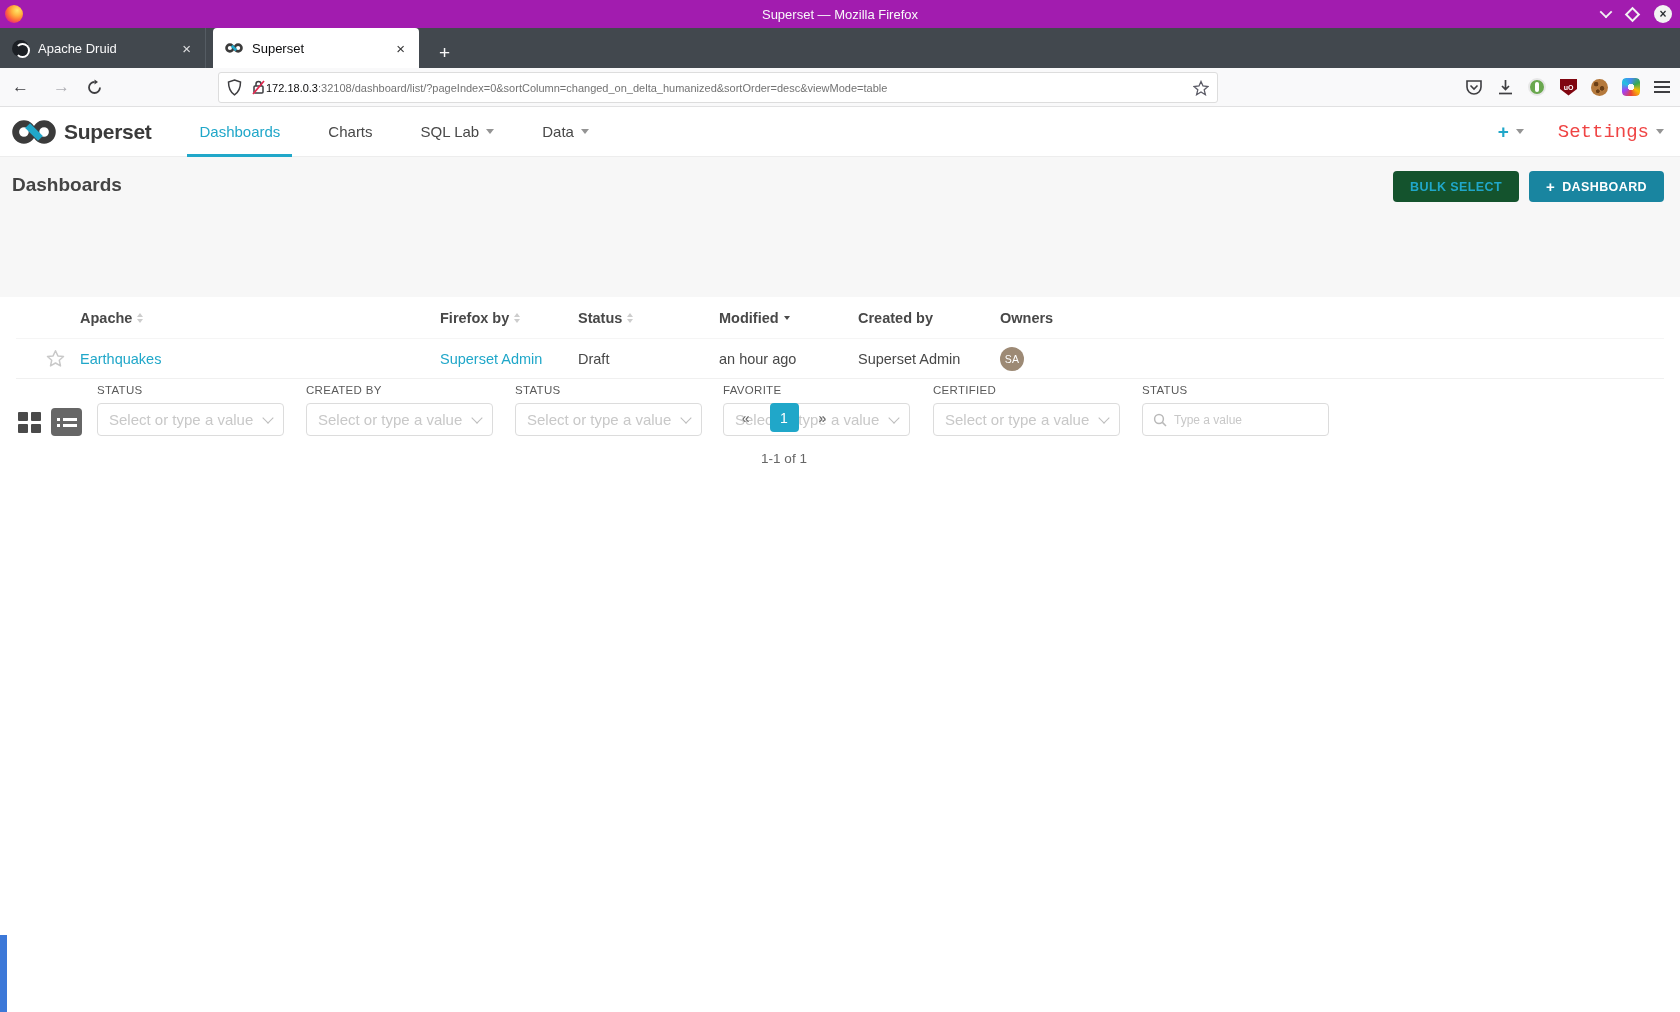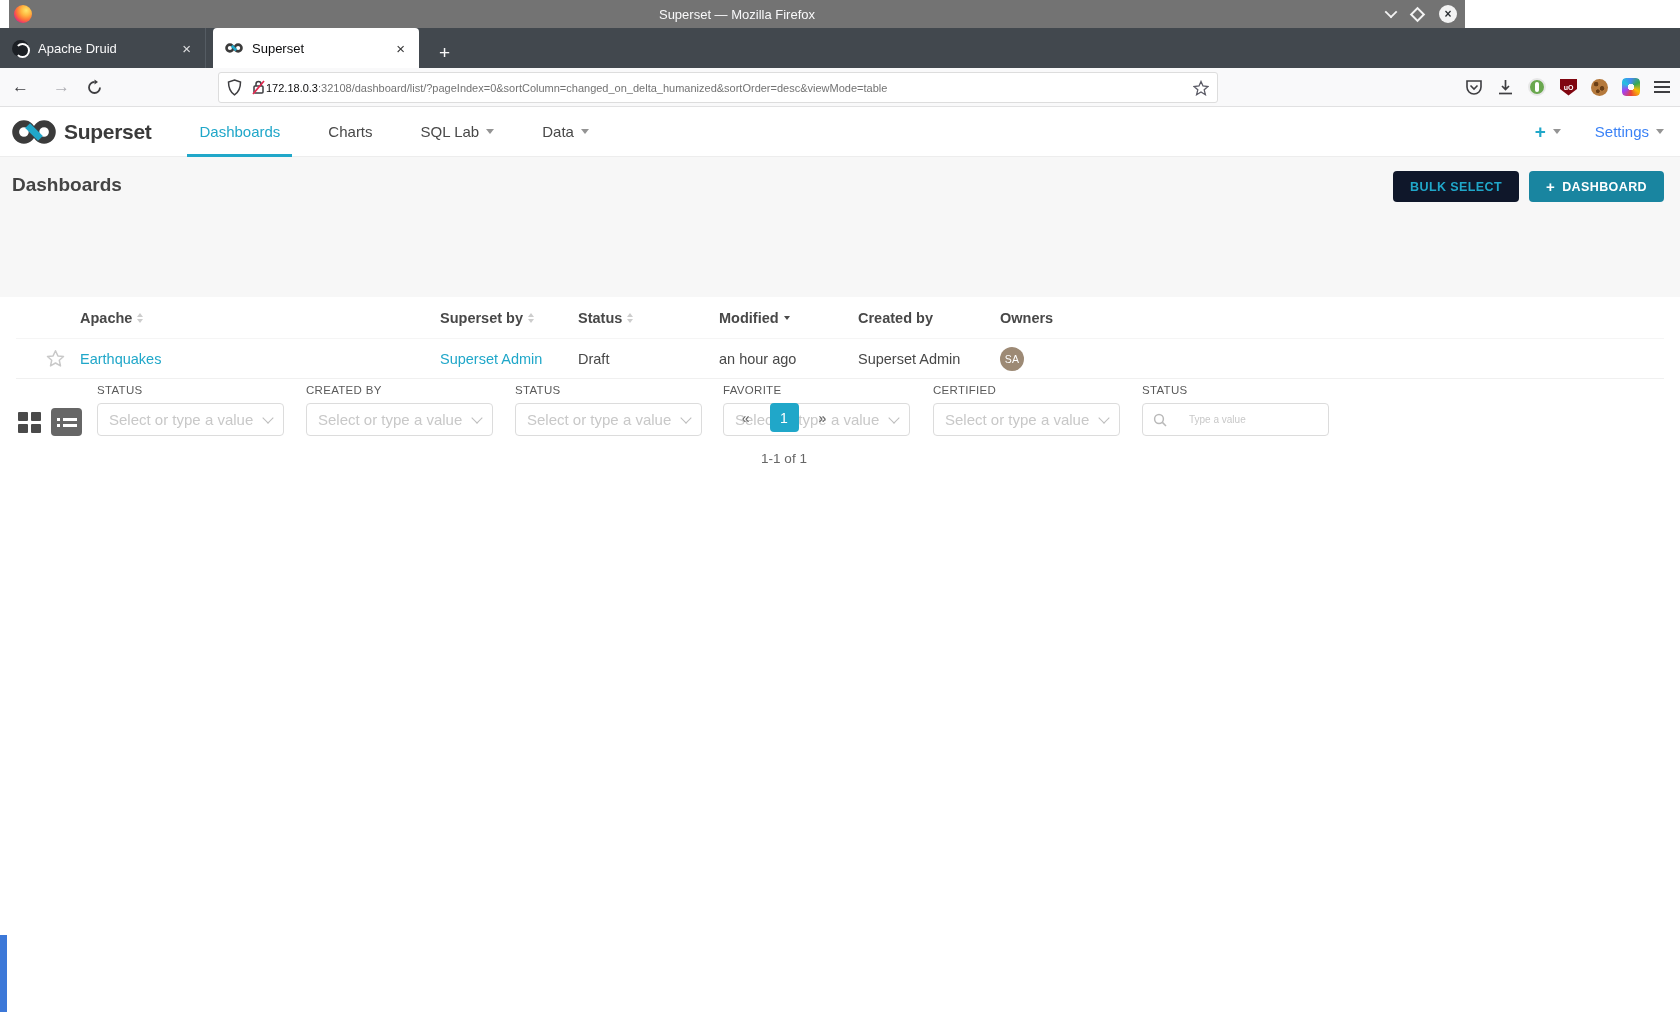--- a/index.html
+++ b/index.html
@@ -3,22 +3,22 @@
 <meta charset="utf-8">
 <style>
   * { box-sizing: border-box; margin: 0; padding: 0; }
   html,body { width:1680px; height:1012px; }
   body {
     font-family: "Liberation Sans", sans-serif;
     background:#ffffff; position:relative; overflow:hidden;
     -webkit-font-smoothing: antialiased;
   }
   
-  .titlebar { position:absolute; left:0; top:0; width:1456px; height:28px;
-    background:#737373; display:flex; align-items:center;margin-left:9px; }
+  .titlebar { position:absolute; left:0; top:0; width:1680px; height:28px;
+    background:#a21caf; display:flex; align-items:center; }
   .ff-logo { width:18px; height:18px; border-radius:50%; margin-left:5px;
     background: radial-gradient(circle at 68% 30%, #ffe66b 0%, #ffb43f 30%, #ff7139 55%, #e31587 85%, #9059ff 100%); }
   .titlebar-title { position:absolute; left:0; right:0; text-align:center;
     color:#f9f9fa; font-size:13px; }
   .win-controls { position:absolute; right:8px; top:0; height:28px; display:flex; align-items:center; gap:16px; }
   .wc-min { width:10px; height:10px; border-right:2px solid #f3f3f3; border-bottom:2px solid #f3f3f3;
     transform:rotate(45deg) scale(0.9); margin-top:-4px; }
   .wc-max { width:11px; height:11px; border:2px solid #f3f3f3; transform:rotate(45deg); }
   .wc-close { width:18px; height:18px; border-radius:50%; background:#f3f3f3; color:#2b2f33;
     display:flex; align-items:center; justify-content:center; font-size:12px; font-weight:bold; line-height:1; }
@@ -63,28 +63,28 @@
   .brand { display:flex; align-items:center; margin-left:12px; }
   .brand-name { font-size:21px; font-weight:bold; color:#3b3b3b; margin-left:8px; letter-spacing:-0.3px; }
   .snav-items { display:flex; align-items:center; height:100%; margin-left:24px; }
   .snav-item { font-size:15px; color:#484848; padding:0 24px; height:100%; display:flex; align-items:center; position:relative; }
   .snav-item.active { color:#20a7c9; }
   .snav-item.active::after { content:""; position:absolute; left:12px; right:12px; bottom:-1px; height:3px; background:#20a7c9; }
   .caret { display:inline-block; width:0; height:0; border-left:4px solid transparent; border-right:4px solid transparent;
     border-top:5px solid #949494; margin-left:7px; }
   .snav-right { position:absolute; right:16px; display:flex; align-items:center; gap:34px; }
   .plus-menu { color:#20a7c9; font-size:19px; font-weight:bold; }
-  .settings-menu { font-size:15px; color:#3b82f6; }
+  .settings-menu { font-size:19px; color:#ef4444;font-family:Liberation Mono, monospace; }
   
   .gray-zone { position:absolute; left:0; top:157px; width:1680px; height:140px; background:#f7f7f7; }
   .page-title { position:absolute; left:12px; top:17px; font-size:19px; font-weight:bold; color:#444444; }
   .hdr-buttons { position:absolute; right:16px; top:14px; display:flex; gap:10px; }
   .btn { height:31px; border-radius:4px; font-size:12.5px; font-weight:bold; letter-spacing:0.4px;
     display:flex; align-items:center; justify-content:center; padding:0 17px; }
-  .btn-bulk { background:#0f172a; color:#20a7c9; }
+  .btn-bulk { background:#14532d; color:#20a7c9; }
   .btn-dash { background:#1985a0; color:#ffffff; gap:7px; }
   .btn-dash .plus-glyph { font-size:15px; font-weight:bold; }
   
   .filter-bar { position:absolute; left:0; top:227px; width:1680px; }
   .view-toggles { position:absolute; left:18px; top:24px; display:flex; align-items:center; gap:10px; }
   .grid-icon { display:grid; grid-template-columns:10px 10px; grid-template-rows:9px 9px; gap:3px; }
   .grid-icon i { background:#4a4a4a; border-radius:1px; }
   .list-btn { width:31px; height:28px; background:#666666; border-radius:4px; display:flex; flex-direction:column;
     justify-content:center; gap:3px; padding-left:6px; }
   .list-btn .line { display:flex; align-items:center; gap:3px; }
@@ -92,21 +92,21 @@
   .list-btn .bar { width:14px; height:3px; background:#fff; }
   .filter-group { position:absolute; top:0; width:187px; }
   .filter-label { font-size:11.5px; color:#5a5a5a; letter-spacing:0.3px; margin-bottom:7px; }
   .filter-select { height:33px; background:#fff; border:1px solid #dcdcdc; border-radius:4px;
     display:flex; align-items:center; padding:0 11px; }
   .filter-placeholder { font-size:15px; color:#c8c8c8; flex:1; white-space:nowrap; overflow:hidden; }
   .chev { width:8px; height:8px; border-right:1.6px solid #bdbdbd; border-bottom:1.6px solid #bdbdbd;
     transform:rotate(45deg); margin-top:-4px; }
   .search-box { height:33px; background:#fff; border:1px solid #dcdcdc; border-radius:4px;
     display:flex; align-items:center; padding:0 10px; }
-  .search-box input { border:none; outline:none; font-size:10px; color:#444; width:140px; margin-left:22px;
+  .search-box input { border:none; outline:none; font-size:12px; color:#444; width:140px; margin-left:7px;
     font-family:"Liberation Sans", sans-serif; }
   .search-box input::placeholder { color:#c8c8c8; }
   
   .list-table { position:absolute; left:16px; top:297px; width:1648px; background:#fff; }
   .t-row { display:flex; align-items:center; height:41px; }
   .t-head { font-weight:bold; color:#484848; font-size:14.5px; }
   .t-body-row { border-top:1px solid #f5f5f5; border-bottom:1px solid #f0f0f0; font-size:14.5px; color:#484848; }
   .c-star { width:64px; padding-left:30px; display:flex; align-items:center; }
   .c-title { width:360px; } .c-modby { width:138px; } .c-status { width:141px; }
   .c-mod { width:139px; } .c-createdby { width:142px; } .c-owners { width:140px; } .c-actions { flex:1; }
@@ -340,21 +340,21 @@
       <span class="hd-label">
           <span>Apache</span>
         <span class="sorters">
             <span class="tri-up"></span>
             <span class="tri-dn"></span>
           </span>
         </span>
     </div>
     <div class="c-modby">
       <span class="hd-label">
-          <span>Superset by</span>
+          <span>Firefox by</span>
         <span class="sorters">
             <span class="tri-up"></span>
             <span class="tri-dn"></span>
           </span>
         </span>
     </div>
     <div class="c-status">
       <span class="hd-label">
           <span>Status</span>
         <span class="sorters">

